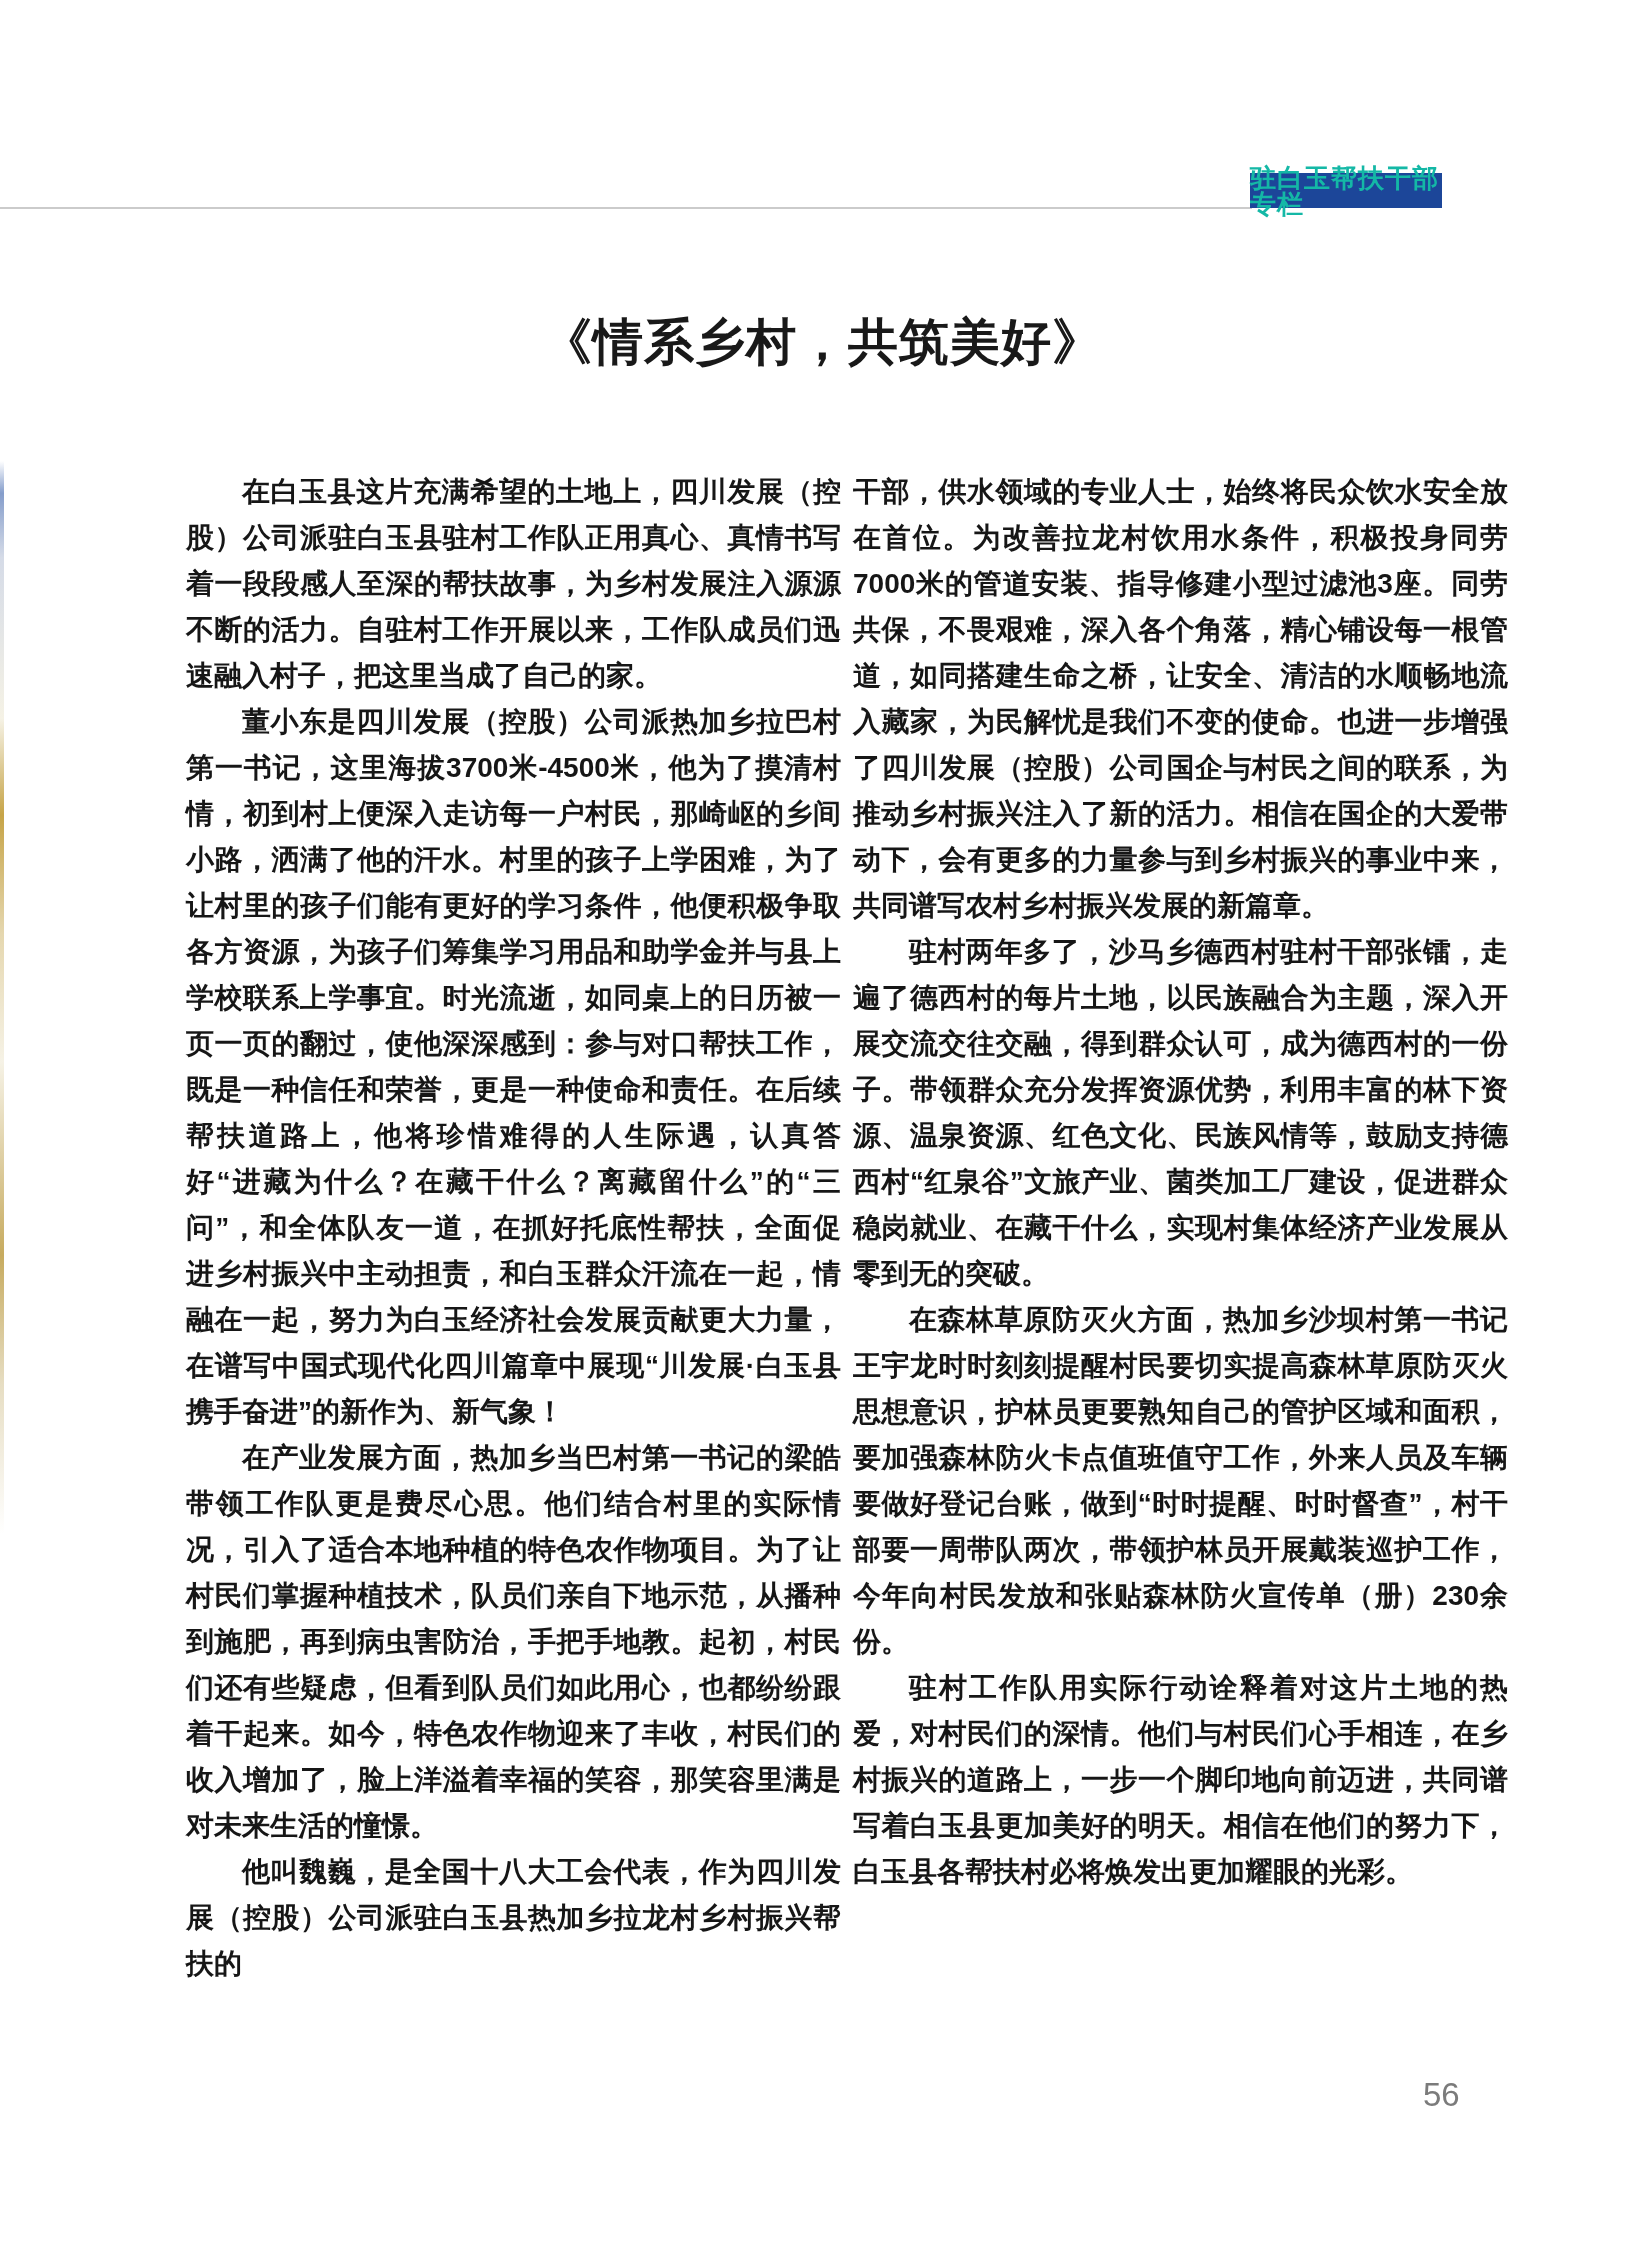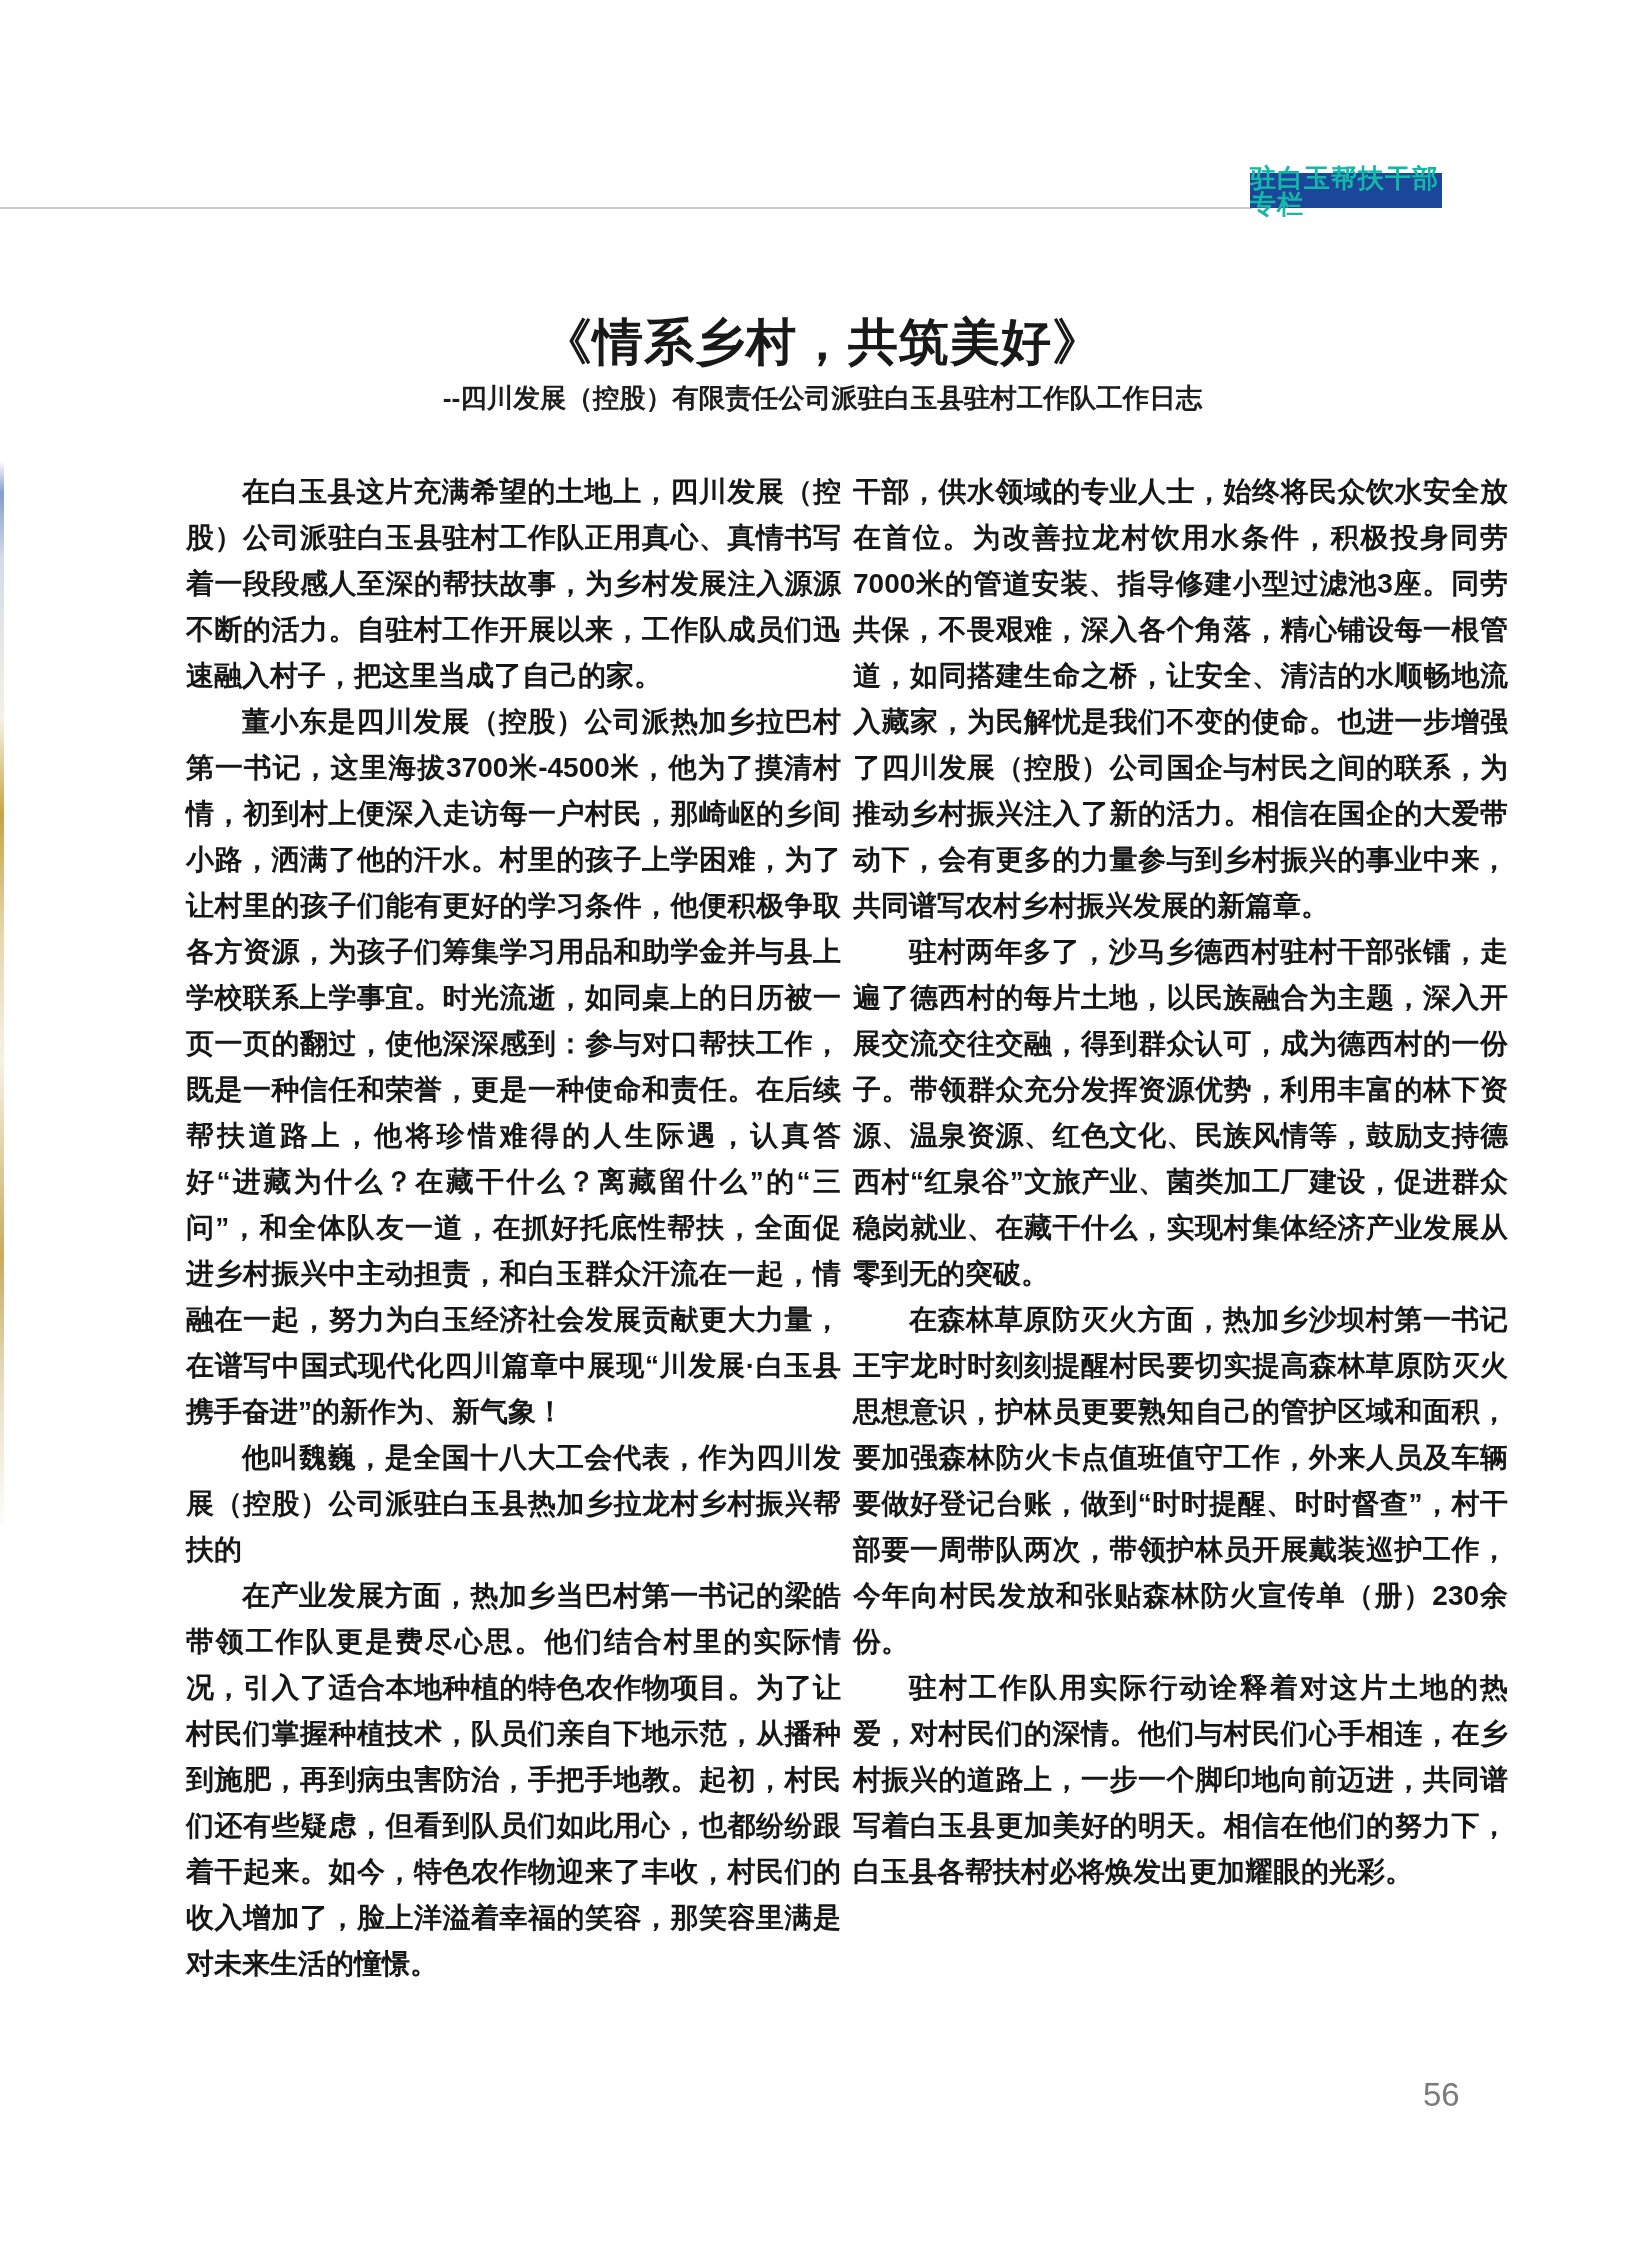--- a/index.html
+++ b/index.html
@@ -111,27 +111,26 @@
 <div class="page">
 
   <div class="edge-stripe"></div>
 
   <div class="header-rule"></div>
 
   <div class="column-badge">驻白玉帮扶干部专栏</div>
 
   <h1 class="article-title">《情系乡村，共筑美好》</h1>
 
-  <div class="article-subtitle">--四川发展（控股）有限责任公司派驻白玉县驻村工作队工作日志</div>
 
   <div class="col col-left">
     <p>在白玉县这片充满希望的土地上，四川发展（控股）公司派驻白玉县驻村工作队正用真心、真情书写着一段段感人至深的帮扶故事，为乡村发展注入源源不断的活力。自驻村工作开展以来，工作队成员们迅速融入村子，把这里当成了自己的家。</p>
     <p>董小东是四川发展（控股）公司派热加乡拉巴村第一书记，这里海拔3700米-4500米，他为了摸清村情，初到村上便深入走访每一户村民，那崎岖的乡间小路，洒满了他的汗水。村里的孩子上学困难，为了让村里的孩子们能有更好的学习条件，他便积极争取各方资源，为孩子们筹集学习用品和助学金并与县上学校联系上学事宜。时光流逝，如同桌上的日历被一页一页的翻过，使他深深感到：参与对口帮扶工作，既是一种信任和荣誉，更是一种使命和责任。在后续帮扶道路上，他将珍惜难得的人生际遇，认真答好“进藏为什么？在藏干什么？离藏留什么”的“三问”，和全体队友一道，在抓好托底性帮扶，全面促进乡村振兴中主动担责，和白玉群众汗流在一起，情融在一起，努力为白玉经济社会发展贡献更大力量，在谱写中国式现代化四川篇章中展现“川发展·白玉县携手奋进”的新作为、新气象！</p>
+    <p>在产业发展方面，热加乡当巴村第一书记的梁皓带领工作队更是费尽心思。他们结合村里的实际情况，引入了适合本地种植的特色农作物项目。为了让村民们掌握种植技术，队员们亲自下地示范，从播种到施肥，再到病虫害防治，手把手地教。起初，村民们还有些疑虑，但看到队员们如此用心，也都纷纷跟着干起来。如今，特色农作物迎来了丰收，村民们的收入增加了，脸上洋溢着幸福的笑容，那笑容里满是对未来生活的憧憬。</p>
     <p>他叫魏巍，是全国十八大工会代表，作为四川发展（控股）公司派驻白玉县热加乡拉龙村乡村振兴帮扶的</p>
-    <p>在产业发展方面，热加乡当巴村第一书记的梁皓带领工作队更是费尽心思。他们结合村里的实际情况，引入了适合本地种植的特色农作物项目。为了让村民们掌握种植技术，队员们亲自下地示范，从播种到施肥，再到病虫害防治，手把手地教。起初，村民们还有些疑虑，但看到队员们如此用心，也都纷纷跟着干起来。如今，特色农作物迎来了丰收，村民们的收入增加了，脸上洋溢着幸福的笑容，那笑容里满是对未来生活的憧憬。</p>
   </div>
 
   <div class="col col-right">
     <p class="no-indent">干部，供水领域的专业人士，始终将民众饮水安全放在首位。为改善拉龙村饮用水条件，积极投身同劳7000米的管道安装、指导修建小型过滤池3座。同劳共保，不畏艰难，深入各个角落，精心铺设每一根管道，如同搭建生命之桥，让安全、清洁的水顺畅地流入藏家，为民解忧是我们不变的使命。也进一步增强了四川发展（控股）公司国企与村民之间的联系，为推动乡村振兴注入了新的活力。相信在国企的大爱带动下，会有更多的力量参与到乡村振兴的事业中来，共同谱写农村乡村振兴发展的新篇章。</p>
     <p>驻村两年多了，沙马乡德西村驻村干部张镭，走遍了德西村的每片土地，以民族融合为主题，深入开展交流交往交融，得到群众认可，成为德西村的一份子。带领群众充分发挥资源优势，利用丰富的林下资源、温泉资源、红色文化、民族风情等，鼓励支持德西村“红泉谷”文旅产业、菌类加工厂建设，促进群众稳岗就业、在藏干什么，实现村集体经济产业发展从零到无的突破。</p>
     <p>在森林草原防灭火方面，热加乡沙坝村第一书记王宇龙时时刻刻提醒村民要切实提高森林草原防灭火思想意识，护林员更要熟知自己的管护区域和面积，要加强森林防火卡点值班值守工作，外来人员及车辆要做好登记台账，做到“时时提醒、时时督查”，村干部要一周带队两次，带领护林员开展戴装巡护工作，今年向村民发放和张贴森林防火宣传单（册）230余份。</p>
     <p>驻村工作队用实际行动诠释着对这片土地的热爱，对村民们的深情。他们与村民们心手相连，在乡村振兴的道路上，一步一个脚印地向前迈进，共同谱写着白玉县更加美好的明天。相信在他们的努力下，白玉县各帮扶村必将焕发出更加耀眼的光彩。</p>
   </div>
 
   <div class="page-number">56</div>

